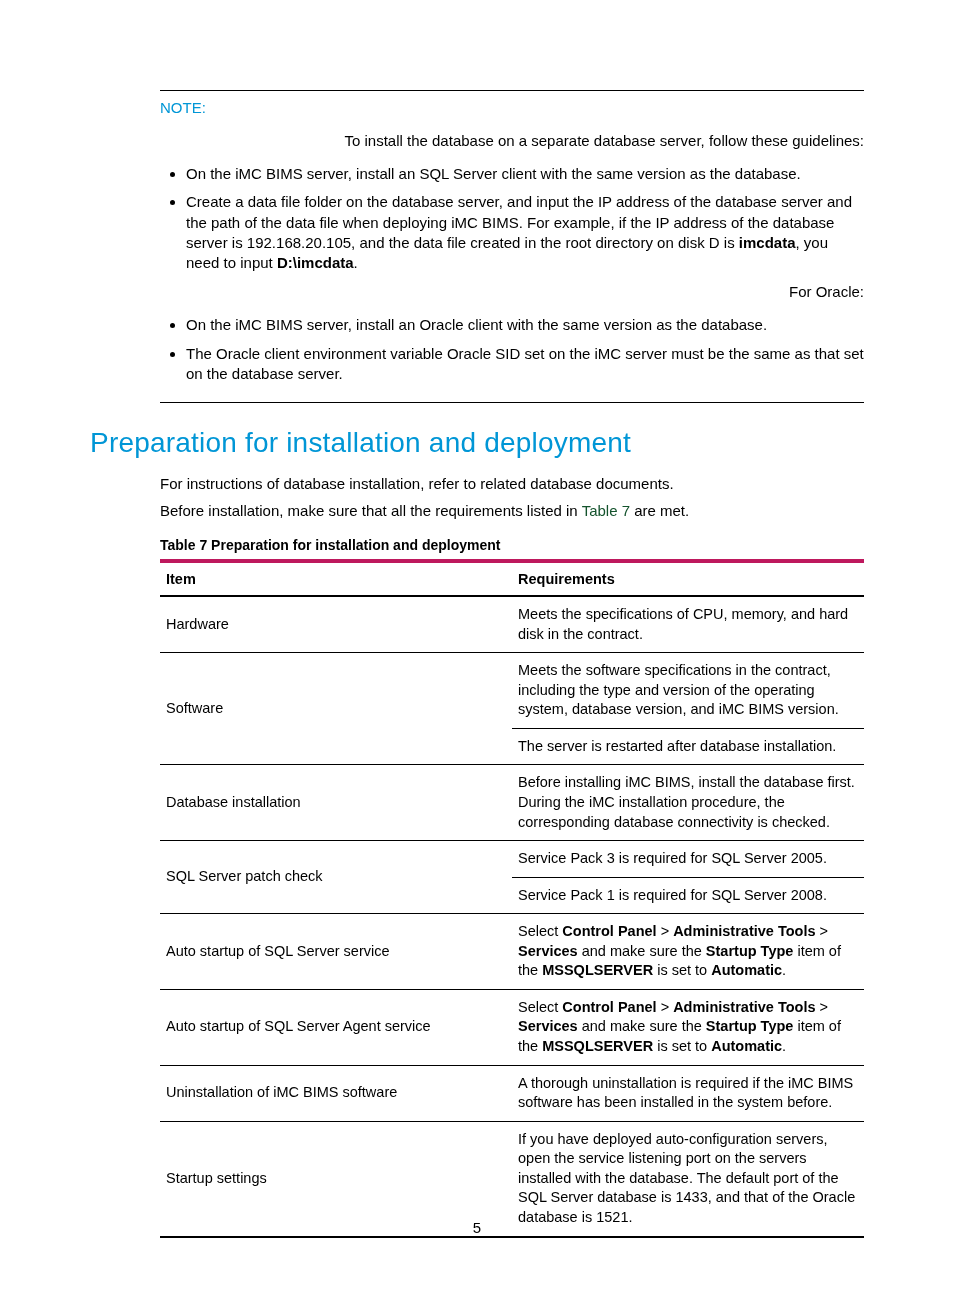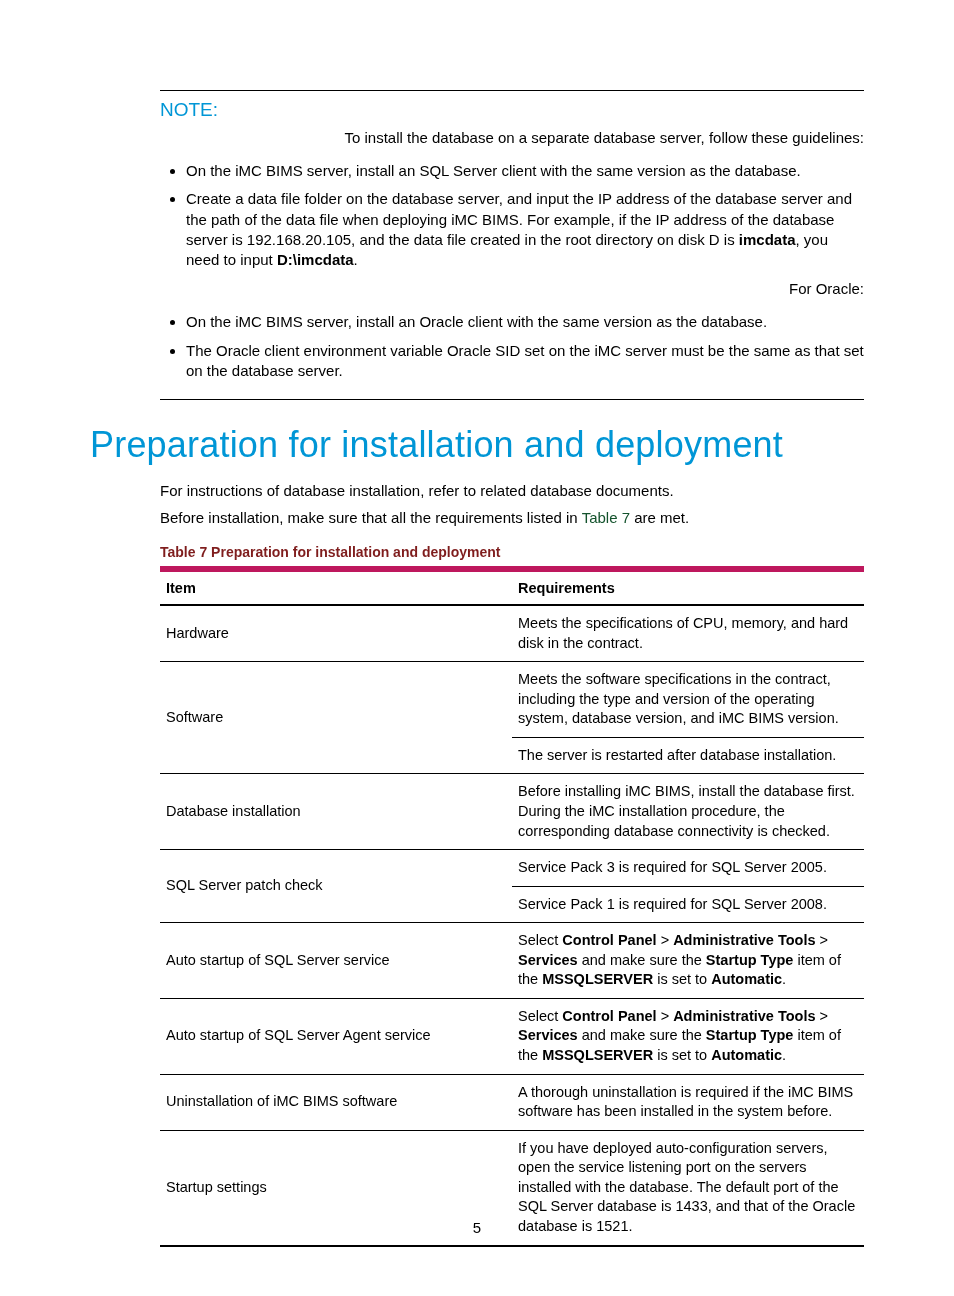--- a/index.html
+++ b/index.html
@@ -19,64 +19,64 @@
   }
   .note-box {
     border-top: 1.5px solid #000;
     border-bottom: 1.5px solid #000;
     padding: 8px 0 10px 0;
     margin-left: 70px;
     margin-bottom: 24px;
   }
   .note-label {
     color: #0096d6;
-    font-size: 19px;
-    margin-bottom: 6px;
+    font-size: 15px;
+    margin-bottom: 14px;
   }
   .note-p {
     margin: 6px 0;
     line-height: 1.4;
     text-align: right;
   }
   ul.bulleted {
     list-style: disc;
     margin: 13px 0 4px 26px;
     padding: 0;
   }
   ul.bulleted li {
     margin: 4px 0 8px 0;
     line-height: 1.35;
   }
   h1.section {
     color: #0096d6;
     font-weight: 300;
-    font-size: 36px;
+    font-size: 28px;
     margin: 18px 0 14px 0;
     letter-spacing: 0.2px;
   }
   .section-body {
     margin-left: 70px;
   }
   .section-body p {
     margin: 6px 0;
     line-height: 1.4;
   }
   .link {
     color: #14532d;
   }
   .table-caption {
-    color: #7f1d1d;
+    color: #000000;
     font-weight: bold;
     font-size: 14px;
     margin: 16px 0 6px 0;
   }
   table.req {
     width: 100%;
     border-collapse: collapse;
-    border-top: 6px solid #be185d;
+    border-top: 4px solid #be185d;
     border-bottom: 2px solid #000;
     font-size: 14.5px;
   }
   table.req th {
     text-align: left;
     font-weight: bold;
     border-bottom: 2px solid #000;
     padding: 8px 6px;
     vertical-align: top;
   }

